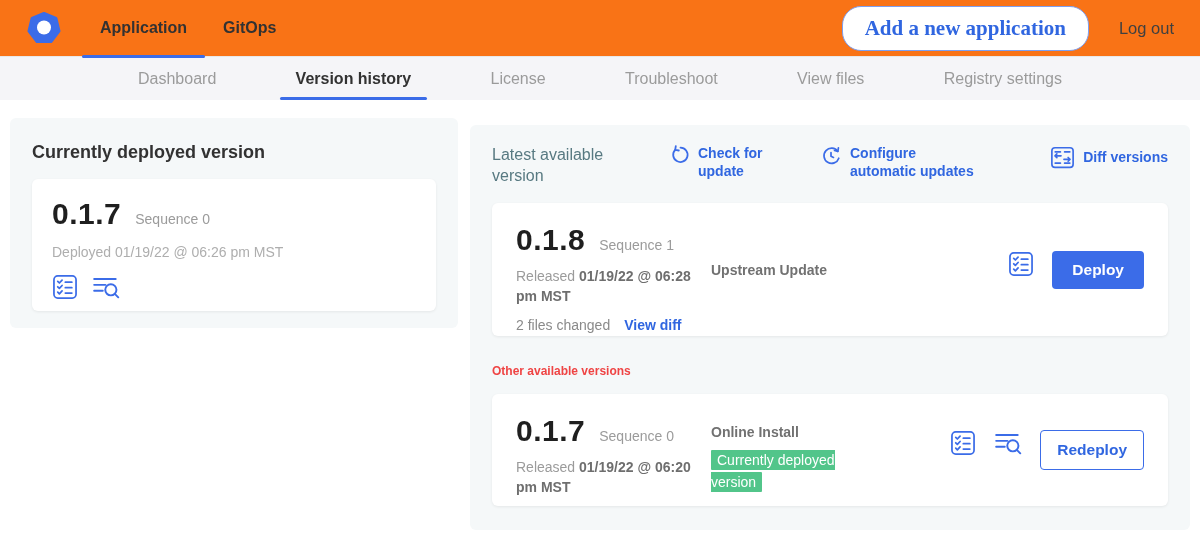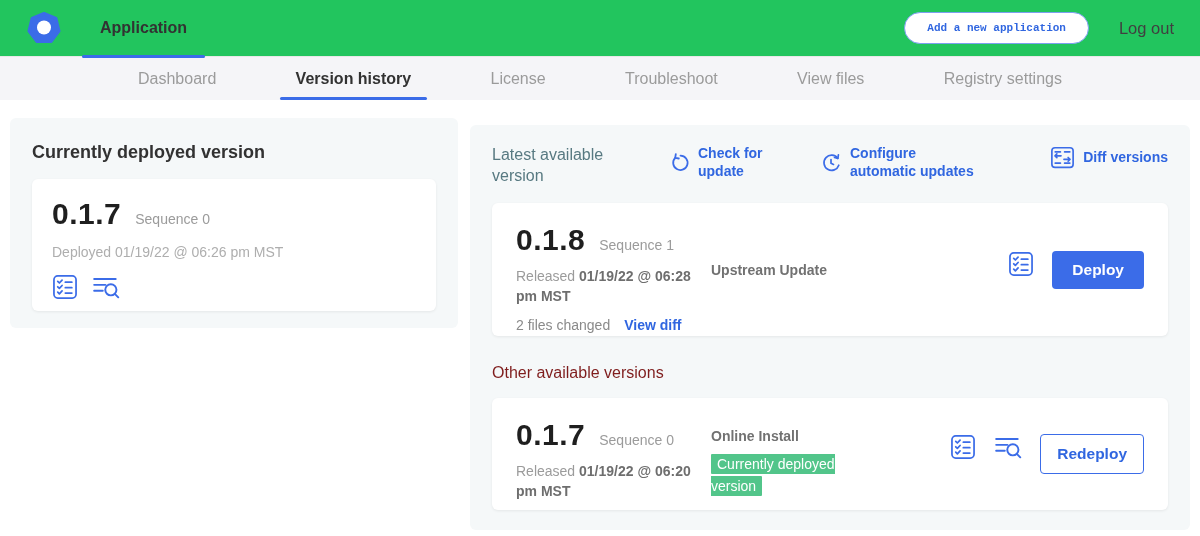--- a/index.html
+++ b/index.html
@@ -7,37 +7,37 @@
   body {
     width:1200px; height:536px; overflow:hidden;
     background:#ffffff;
     font-family:"Liberation Sans", sans-serif;
     color:#323232;
   }
   
   .topbar {
     height:57px; display:flex; align-items:center;
     padding-left:27px; border-bottom:1px solid #e8e8e8;
-    background:#22c55e; position:relative;
+    background:#f97316; position:relative;
   }
   .logo { width:34px; height:34px; margin-right:21px; display:flex; cursor:pointer; }
   .toptabs { display:flex; height:57px; }
   .toptab {
     position:relative; display:flex; align-items:center;
     padding:0 18px; font-size:16px; font-weight:700; color:#323232; cursor:pointer;
   }
   .toptab.active::after {
     content:""; position:absolute; left:0; right:0; bottom:-1px; height:3px;
     background:var(--accent_blue,#3b6ce8); border-radius:2px;
   }
   .topbar-right { margin-left:auto; display:flex; align-items:center; gap:30px; padding-right:26px; }
   .add-app-btn {
     background:#fff; border:1px solid #7d9ff0; border-radius:19px;
-    color:var(--link_blue,#3066e0); font-weight:700; font-size:11px;
-    padding:9px 22px; cursor:pointer; font-family:Liberation Mono, monospace;
+    color:var(--link_blue,#3066e0); font-weight:700; font-size:21px;
+    padding:9px 22px; cursor:pointer; font-family:Liberation Serif, serif;
   }
   .logout { font-size:16.5px; color:#404040; cursor:pointer; }
 
   
   .subnav {
     height:43px; background:#f5f5f8; display:flex; align-items:stretch;
     justify-content:space-between; padding:0 122px;
   }
   .subtab {
     position:relative; display:flex; align-items:center; padding:0 16px;
@@ -66,21 +66,21 @@
   .version-number { font-size:30px; font-weight:700; color:#1f1f1f; letter-spacing:.5px; }
   .sequence { font-size:14px; color:#9b9b9b; }
   .deployed-text { margin-top:13px; font-size:14px; color:#aeaeae; }
   .icon-row { margin-top:14px; display:flex; gap:14px; align-items:center; }
   .icon-btn { display:flex; cursor:pointer; }
 
   
   .rp-header { display:flex; align-items:flex-start; height:44px; }
   .rp-title { width:152px; font-size:16px; color:#577981; line-height:1.3; }
   .rp-action {
-    display:flex; gap:8px; align-items:center; cursor:pointer;
+    display:flex; gap:8px; align-items:flex-start; cursor:pointer;
     color:var(--link_blue,#3066e0); font-size:14px; font-weight:700; line-height:1.25;
   }
   .rp-action .lbl-wrap2 { width:66px; }
   .rp-action .lbl-wrap3 { width:132px; }
   .act-check { margin-left:26px; }
   .act-auto  { margin-left:56px; }
   .act-diff  { margin-left:auto; align-items:center; }
 
   .release-card { padding:20px 24px; display:flex; align-items:flex-start; }
   .card-latest { margin-top:14px; height:133px; }
@@ -104,36 +104,39 @@
 
   .card-right { margin-left:auto; align-self:center; display:flex; gap:18px; }
   .deploy-btn {
     background:var(--accent_blue,#3b6ce8); color:#fff; border:none; border-radius:4px;
     font-weight:700; font-size:15.5px; padding:10px 20px; cursor:pointer; font-family:inherit;
   }
   .redeploy-btn {
     background:#fff; color:var(--link_blue,#3066e0); border:1px solid var(--accent_blue,#3b6ce8);
     border-radius:4px; font-weight:700; font-size:15.5px; padding:10px 16px; cursor:pointer; font-family:inherit;
   }
-  .other-title { margin-top:28px; font-size:16px; color:#7f1d1d; }
+  .other-title { margin-top:28px; font-size:12px; color:#ef4444;font-weight:bold; }
   svg { display:block; }
 </style>
 </head>
 <body>
 
 <div class="topbar">
   <div class="logo">
     <svg viewBox="0 0 34 34" width="34" height="34">
       <polygon points="17,2.5 29,7.5 32,20.2 24,30.5 10,30.5 2,20.2 5,7.5" fill="#3b6ce8" stroke="#3b6ce8" stroke-width="3" stroke-linejoin="round"></polygon>
       <circle cx="17" cy="16.5" r="7" fill="#ffffff"></circle>
     </svg>
   </div>
   <div class="toptabs">
     <div class="toptab active">
       <span>Application</span>
+    </div>
+    <div class="toptab">
+      <span>GitOps</span>
     </div>
   </div>
   <div class="topbar-right">
     <button class="add-app-btn">Add a new application</button>
     <span class="logout">Log out</span>
   </div>
 </div>
 
 <div class="subnav">
   <div class="subtab">Dashboard</div>

